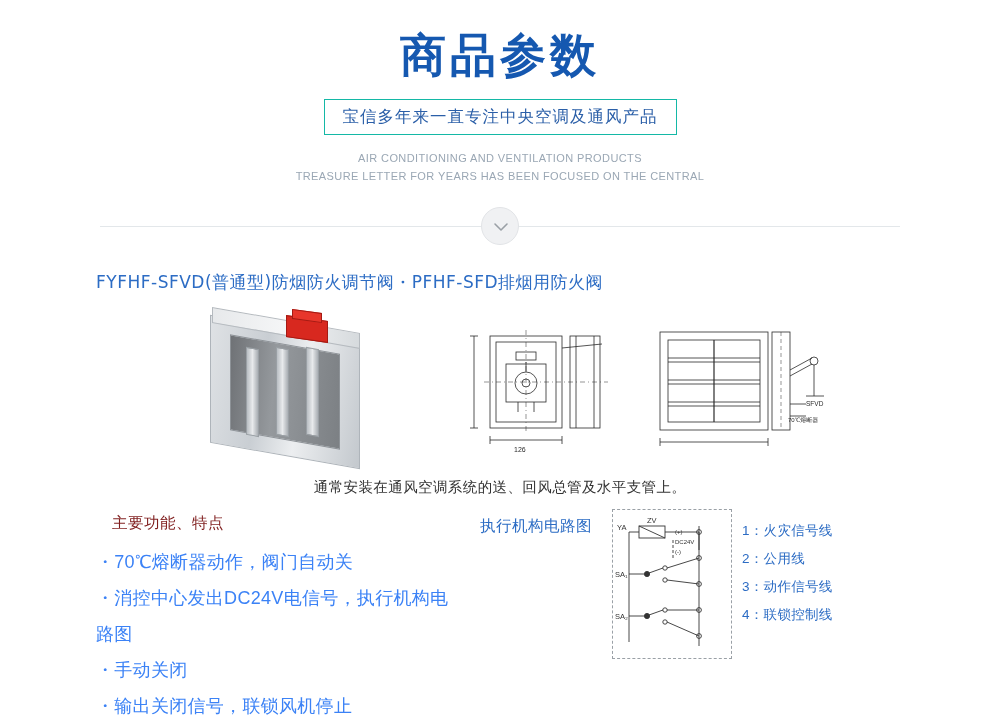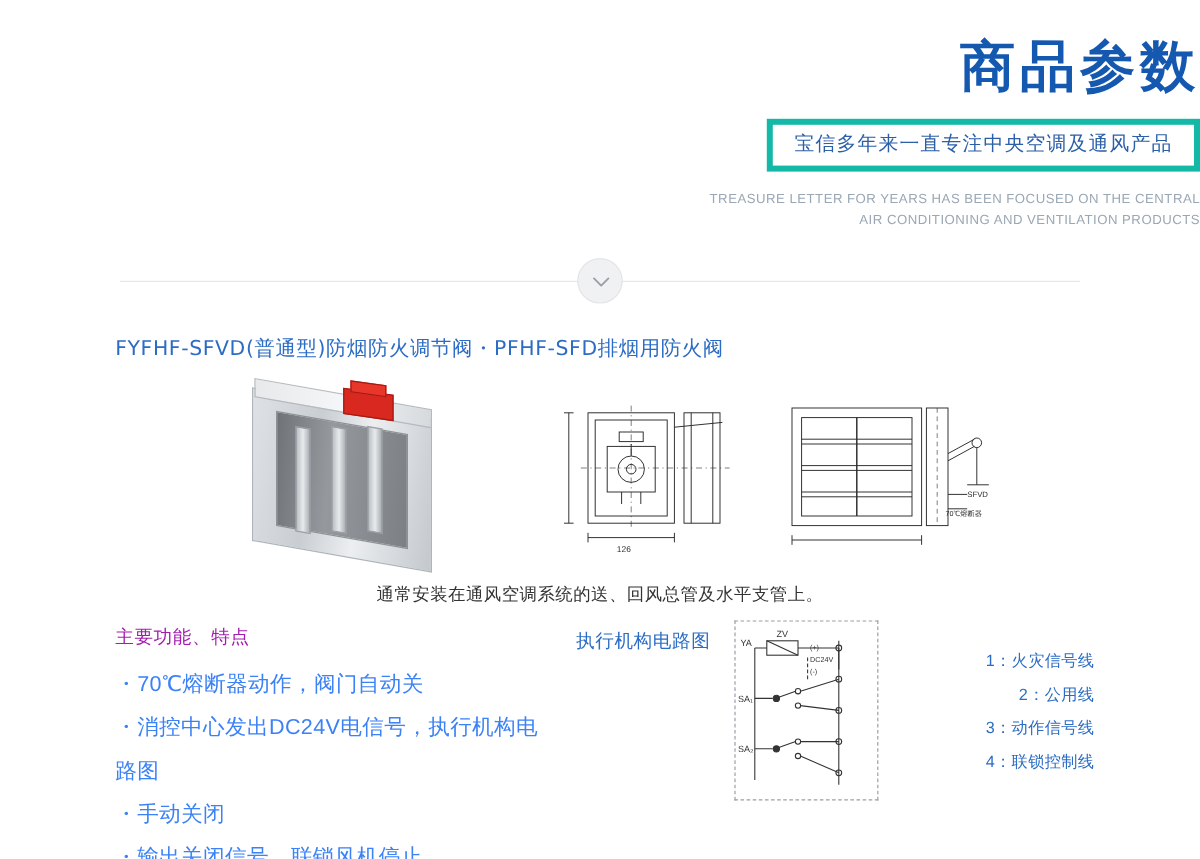--- a/index.html
+++ b/index.html
@@ -15,34 +15,34 @@
     width: 1000px;
     height: 716px;
     background: #ffffff;
   }
 
   
   .header {
     position: relative;
     width: 1000px;
     padding-top: 28px;
-    text-align: right;
+    text-align: center;
   }
   .main-title {
     font-size: 46px;
     font-weight: bold;
     color: #1558b0;
     letter-spacing: 4px;
     line-height: 1.2;
     margin: 0;
     font-family: "DejaVu Sans", "Liberation Sans", sans-serif;
   }
   .subtitle-box {
     display: inline-block;
-    border: 5px solid #14b8a6;
+    border: 1px solid #14b8a6;
     padding: 8px 18px 9px 18px;
     margin-top: 16px;
     font-size: 16.5px;
     color: #2b5fa8;
     letter-spacing: 1px;
     line-height: 1;
   }
   .eng-line {
     font-size: 11px;
     color: #9aa7b4;
@@ -175,24 +175,25 @@
     margin-top: 16px;
     height: 200px;
   }
   .features {
     position: absolute;
     left: 96px;
     top: 0;
     width: 360px;
   }
   .sec-heading {
-    color: #a21caf;
+    color: #7f1d1d;
     font-size: 15.5px;
     letter-spacing: 0.5px;
     margin-bottom: 10px;
+    margin-left: 16px;
   }
   .feature-item {
     font-size: 18px;
     color: #3b82f6;
     line-height: 2.0;
     letter-spacing: 0.3px;
   }
 
   .circuit-block {
     position: absolute;
@@ -213,43 +214,42 @@
     position: absolute;
     left: 132px;
     top: -4px;
     width: 120px;
     height: 150px;
     border: 1px dashed #9aa0a6;
   }
   .wire-labels {
     position: absolute;
     left: 262px;
-    top: 16px;
+    top: 4px;
     width: 170px;
-    text-align: right;
   }
   .wire-labels div {
     font-size: 13.5px;
     color: #2c6cc4;
     line-height: 2.07;
     letter-spacing: 0.3px;
   }
   svg text { font-family: "Liberation Sans", sans-serif; }
 </style>
 </head>
 <body>
 
 <div class="page">
 
   <div class="header">
     <h1 class="main-title">商品参数</h1>
     <div class="subtitle-box">宝信多年来一直专注中央空调及通风产品</div>
     <div class="eng-line">
+      <div>AIR CONDITIONING AND VENTILATION PRODUCTS</div>
       <div>TREASURE LETTER FOR YEARS HAS BEEN FOCUSED ON THE CENTRAL</div>
-      <div>AIR CONDITIONING AND VENTILATION PRODUCTS</div>
     </div>
   </div>
 
   <div class="divider-wrap">
     <div class="divider-line"></div>
     <div class="circle-arrow">
       <svg width="38" height="38" viewBox="0 0 38 38" aria-hidden="true">
         <path d="M13 16 L19 22 L25 16" fill="none" stroke="#9aa0a6" stroke-width="1.6" stroke-linecap="round" stroke-linejoin="round"></path>
       </svg>
     </div>

